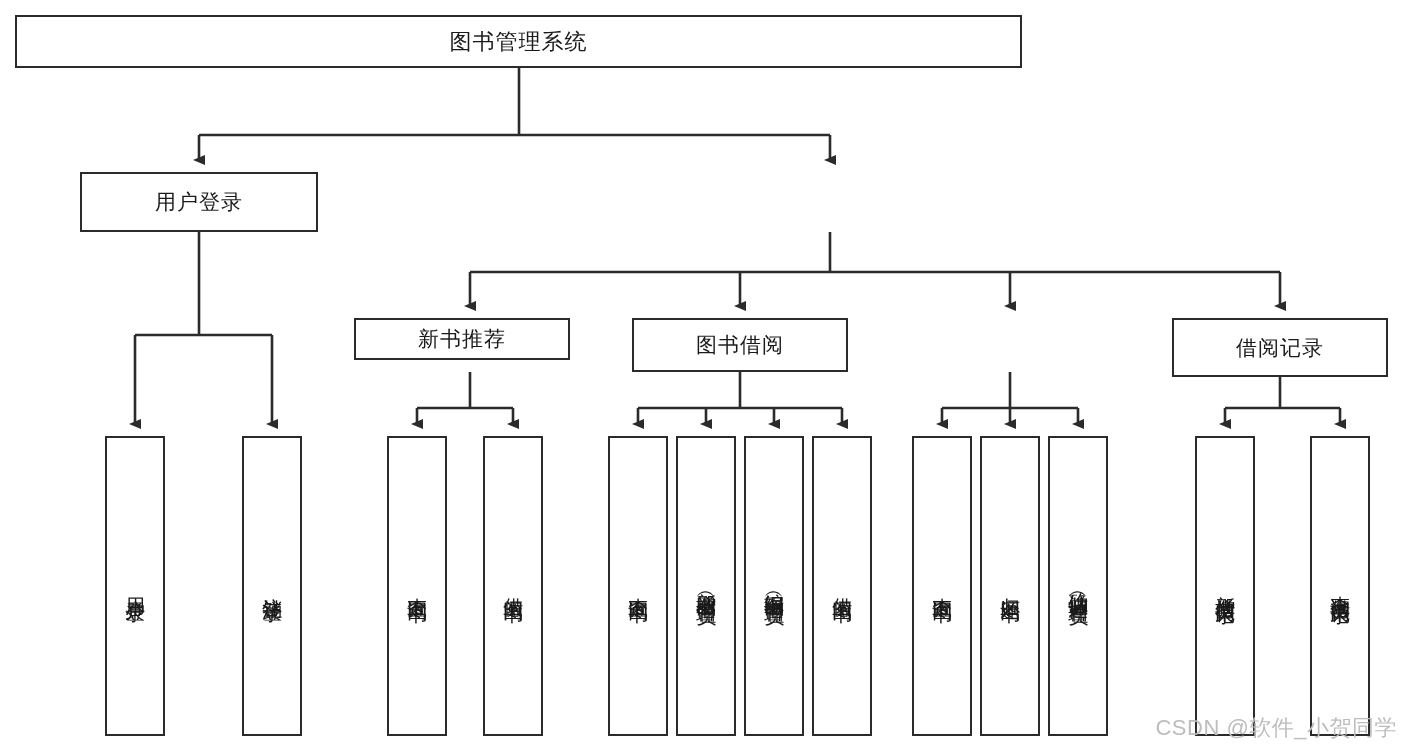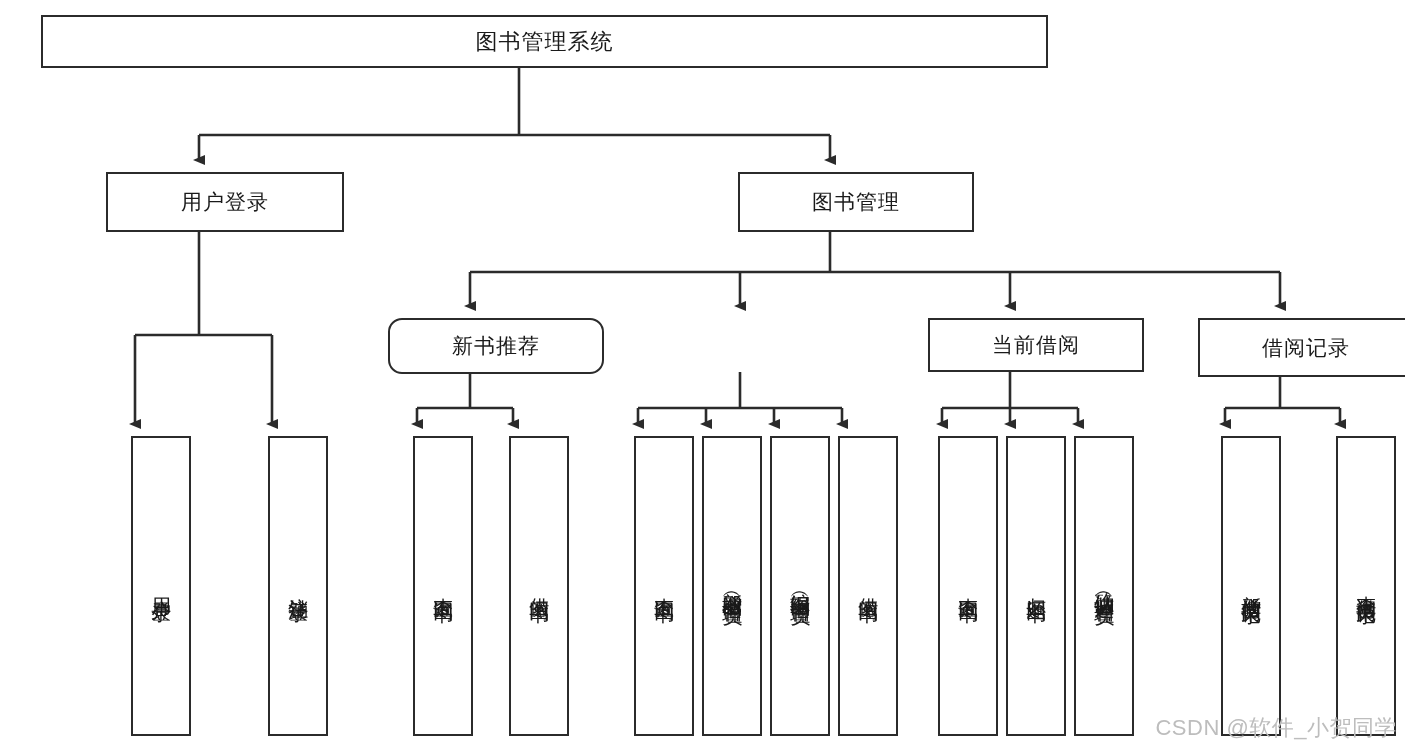--- a/index.html
+++ b/index.html
@@ -16,21 +16,20 @@
   .node{
     position:absolute;
     box-sizing:border-box;
     background:#ffffff;
     border:2px solid #2b2b2b;
     display:flex;
     align-items:center;
     justify-content:center;
     color:#1a1a1a;
     z-index:2;
-    margin-left:26px;
   }
   .node.h-node{
     font-size:21px;
     letter-spacing:1px;
   }
   .node.root{font-size:22px;}
   .node.leaf{
     writing-mode:vertical-rl;
     text-orientation:upright;
     font-size:20px;
@@ -112,29 +111,26 @@
     </g>
   </svg>
 
   <div class="node h-node root" style="left:15px;top:15px;width:1007px;height:53px;">
     <span>图书管理系统</span>
   </div>
 
   <div class="node h-node" style="left:80px;top:172px;width:238px;height:60px;">
     <span>用户登录</span>
   </div>
-  <div class="node h-node" style="left:712px;top:172px;width:236px;height:60px;">
-    <span>图书管理</span>
-  </div>
 
-  <div class="node h-node" style="left:362px;top:318px;width:216px;height:56px;border-radius:14px;">
+  <div class="node h-node" style="left:354px;top:318px;width:216px;height:42px;">
     <span>新书推荐</span>
   </div>
-  <div class="node h-node" style="left:902px;top:318px;width:216px;height:54px;">
-    <span>当前借阅</span>
+  <div class="node h-node" style="left:632px;top:318px;width:216px;height:54px;">
+    <span>图书借阅</span>
   </div>
   <div class="node h-node" style="left:1172px;top:318px;width:216px;height:59px;">
     <span>借阅记录</span>
   </div>
 
   <div class="node leaf" style="left:105px;top:436px;width:60px;height:300px;">
     <span class="vtext">用户登录</span>
   </div>
   <div class="node leaf" style="left:242px;top:436px;width:60px;height:300px;">
     <span class="vtext">注销登录</span>

